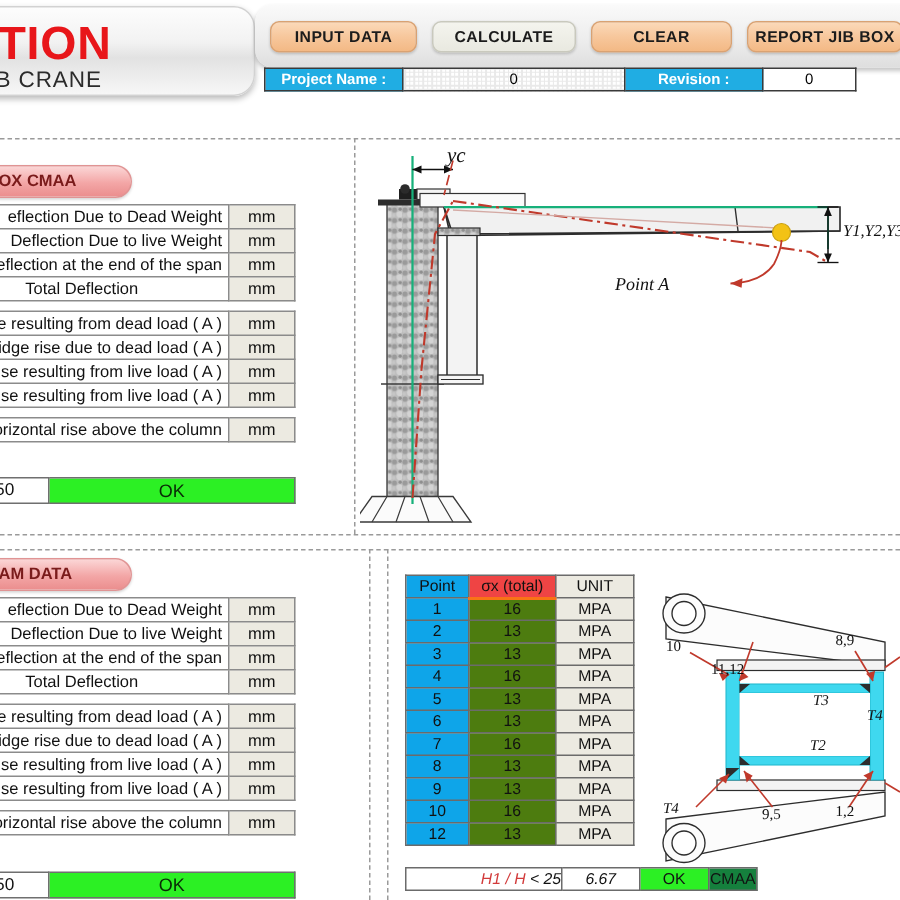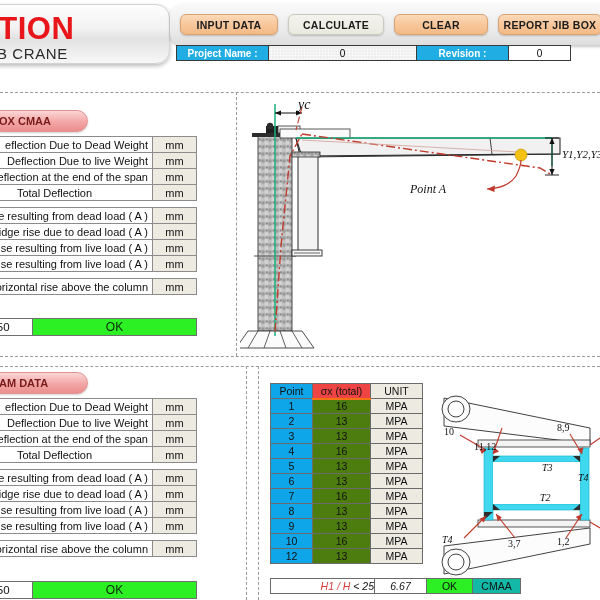--- a/index.html
+++ b/index.html
@@ -116,21 +116,21 @@
   .st-h { background:#eceae1; font-weight:bold; font-size:10.5px; }
   .st-pt { width:42px; background:#0ea5e9; }
   .st-v  { width:58px; background:#4d7c0f; }
   .st-u  { width:52px; background:#eceae1; }
   .st-foot-lab {
     background:#fff; font-style:italic; font-size:11px;
   }
   .st-foot-lab em { color:#d23b3b; font-style:italic; }
   .st-foot-val { background:#fff; font-style:italic; font-size:11px; }
   .st-foot-ok { background:#2cf024; font-size:11px; width:46px; }
-  .st-foot-cm { background:#14b8a6; font-size:11px; width:48px; }
+  .st-foot-cm { background:#15803d; font-size:11px; width:32px; }
 
   
   .diagram { position:absolute; }
   .lbl {
     position:absolute; font-family:"Liberation Serif", serif;
     font-style:italic; color:#111; white-space:nowrap;
   }
 </style>
 </head>
 <body>
@@ -486,21 +486,21 @@
       <line x1="136" y1="152" x2="152" y2="128" stroke="#c0392b" stroke-width="1.1"></line>
       <path d="M152 128 l-1.6 6.4 l-4.8 -3.4 z" fill="#c0392b"></path>
       <line x1="34" y1="152" x2="56" y2="130" stroke="#c0392b" stroke-width="1.1"></line>
       <path d="M56 130 l-2 6.4 l-4.6 -3.6 z" fill="#c0392b"></path>
       <line x1="170" y1="142" x2="160" y2="136" stroke="#c0392b" stroke-width="1.1"></line>
     </svg>
 
     <div class="lbl" style="left:14px;top:40px;font-size:10px;font-style:normal;">10</div>
     <div class="lbl" style="left:44px;top:30px;font-size:10px;font-style:normal;margin-top:25px;">11,12</div>
     <div class="lbl" style="left:127px;top:36px;font-size:10px;font-style:normal;">8,9</div>
-    <div class="lbl" style="left:78px;top:152px;font-size:10px;font-style:normal;">3,7</div>
+    <div class="lbl" style="left:78px;top:152px;font-size:10px;font-style:normal;">9,5</div>
     <div class="lbl" style="left:127px;top:150px;font-size:10px;font-style:normal;">1,2</div>
     <div class="lbl" style="left:112px;top:76px;font-size:10px;">T3</div>
     <div class="lbl" style="left:110px;top:106px;font-size:10px;">T2</div>
     <div class="lbl" style="left:148px;top:86px;font-size:10px;">T4</div>
     <div class="lbl" style="left:12px;top:148px;font-size:10px;">T4</div>
   </div>
 
 </div>
 
 </body></html>

